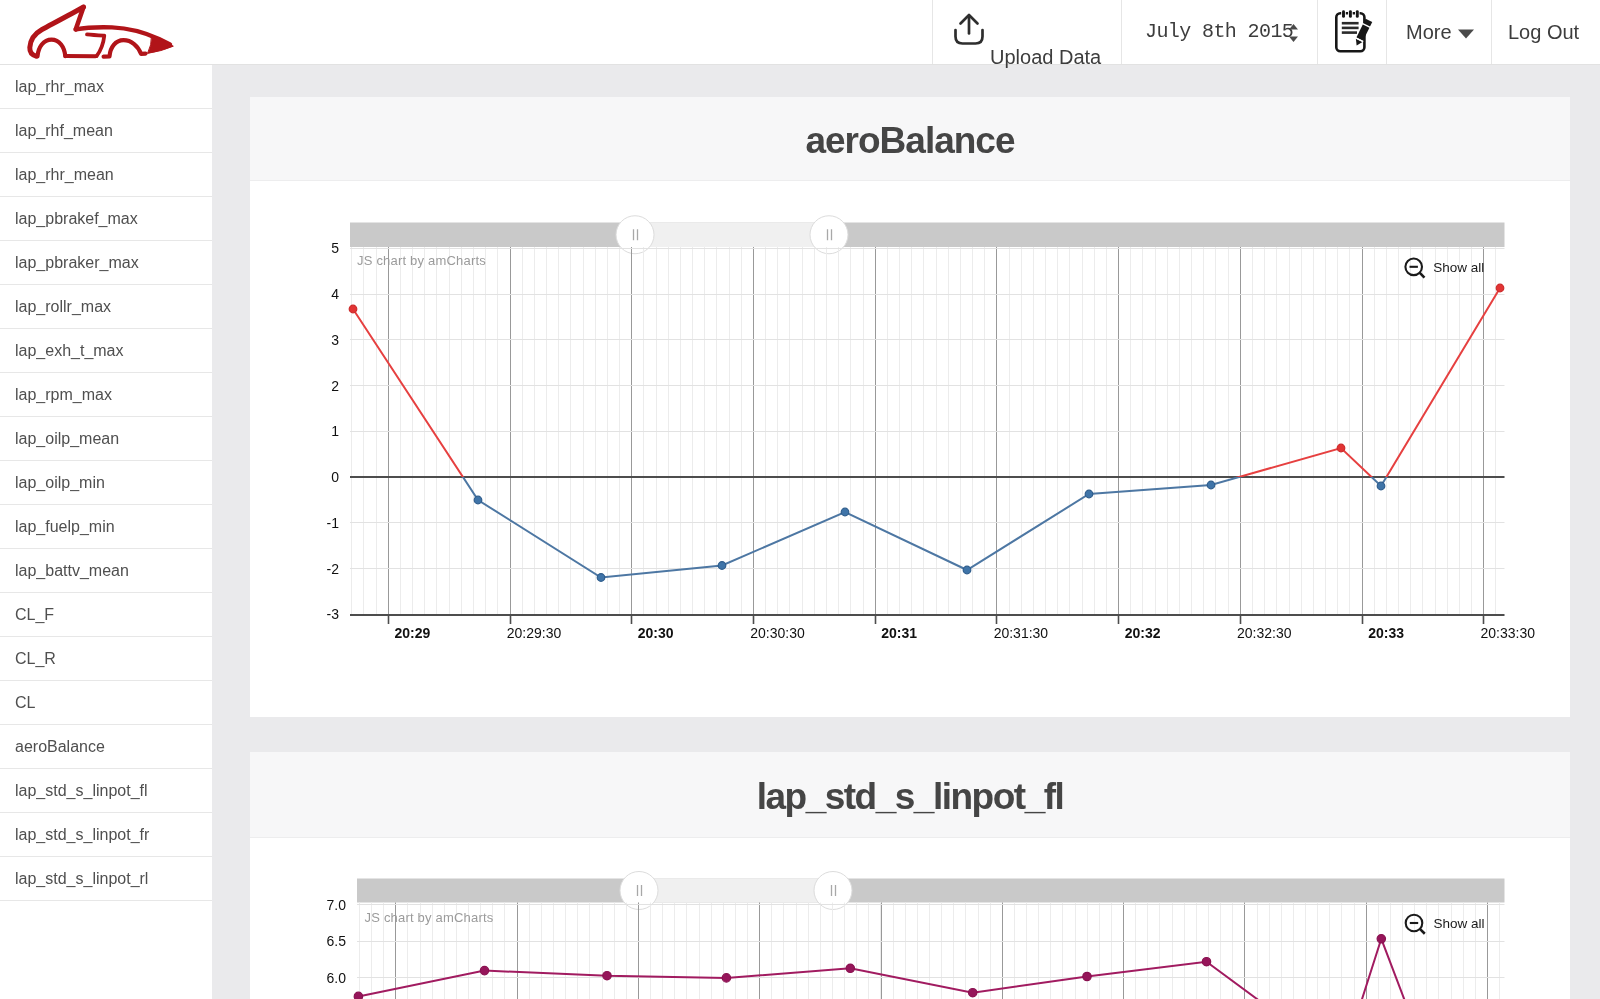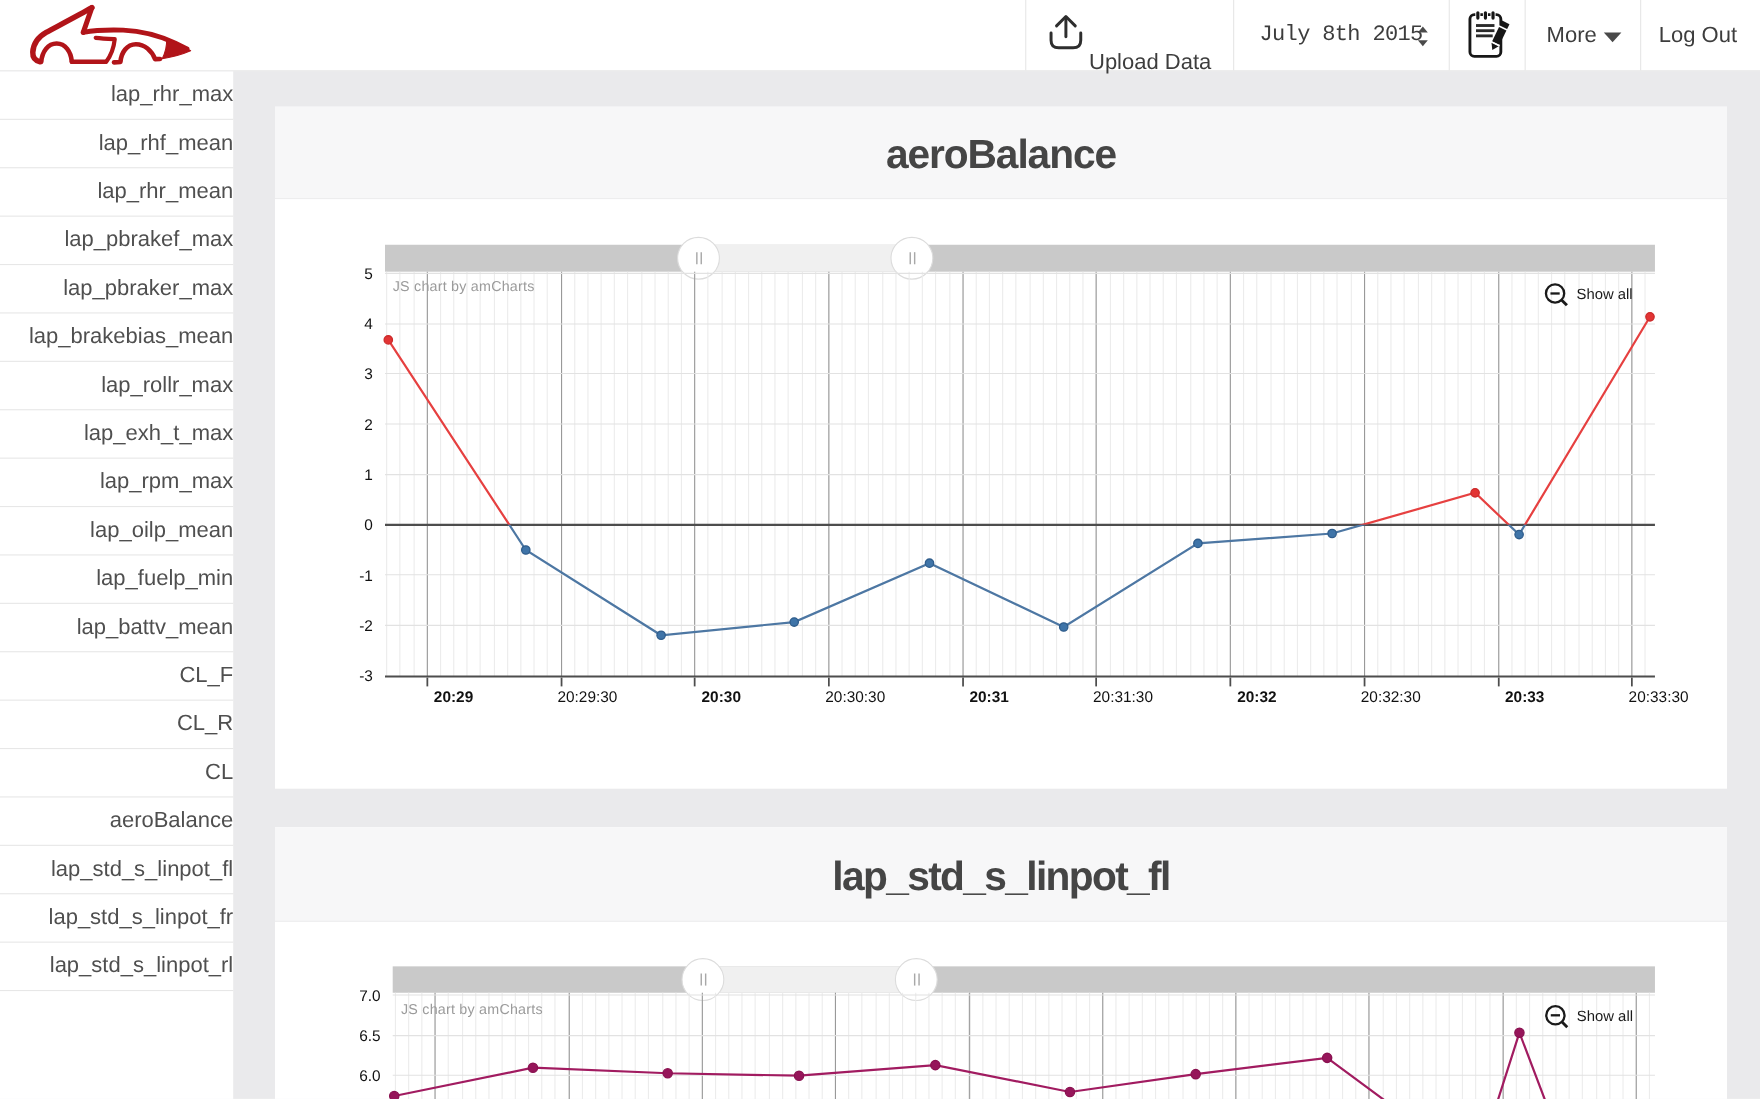--- a/index.html
+++ b/index.html
@@ -1,21 +1,21 @@
 <!DOCTYPE html>
 <html><head>
 <meta charset="utf-8">
 <style>
   html,body{margin:0;padding:0;}
   body{width:1600px;height:999px;overflow:hidden;background:#eaeaec;font-family:"Liberation Sans",sans-serif;position:relative;-webkit-font-smoothing:antialiased;}
   .hdr{position:absolute;left:0;top:0;width:1600px;height:64px;background:#ffffff;border-bottom:1px solid #e2e2e2;}
   .sep{position:absolute;top:0;height:64px;width:1px;background:#e6e6e6;}
   .htxt{position:absolute;top:0;height:64px;line-height:64px;font-size:20px;color:#3d3d3d;white-space:nowrap;}
   .sidebar{position:absolute;left:0;top:65px;width:212px;height:934px;background:#ffffff;}
-  .srow{height:43px;line-height:43px;padding-left:15px;font-size:20px;color:#4f4f4f;border-bottom:1px solid #e7e7e7;white-space:nowrap;box-sizing:content-box;text-align:right;}
+  .srow{height:43px;line-height:43px;padding-left:15px;font-size:16px;color:#4f4f4f;border-bottom:1px solid #e7e7e7;white-space:nowrap;box-sizing:content-box;}
   .card{position:absolute;background:#ffffff;}
   .cardhdr{position:absolute;left:0;top:0;width:100%;background:#f7f7f8;border-bottom:1px solid #ededee;text-align:center;}
   .ctitle{font-size:37px;font-weight:bold;color:#454545;position:relative;top:2px;}
   #overlay{position:absolute;left:0;top:0;}
 </style>
 </head>
 <body>
   <div class="hdr"></div>
   <div class="sep" style="left:932px;"></div>
   <div class="sep" style="left:1121px;"></div>
@@ -26,25 +26,25 @@
   <div class="htxt" style="left:1145px;letter-spacing:-0.6px;font-family:Liberation Mono, monospace;">July 8th 2015</div>
   <div class="htxt" style="left:1406px;">More</div>
   <div class="htxt" style="left:1508px;">Log Out</div>
 
   <div class="sidebar">
     <div class="srow">lap_rhr_max</div>
     <div class="srow">lap_rhf_mean</div>
     <div class="srow">lap_rhr_mean</div>
     <div class="srow">lap_pbrakef_max</div>
     <div class="srow">lap_pbraker_max</div>
-    <div class="srow">lap_brakebias_mean</div>
     <div class="srow">lap_rollr_max</div>
     <div class="srow">lap_exh_t_max</div>
     <div class="srow">lap_rpm_max</div>
     <div class="srow">lap_oilp_mean</div>
+    <div class="srow">lap_oilp_min</div>
     <div class="srow">lap_fuelp_min</div>
     <div class="srow">lap_battv_mean</div>
     <div class="srow">CL_F</div>
     <div class="srow">CL_R</div>
     <div class="srow">CL</div>
     <div class="srow">aeroBalance</div>
     <div class="srow">lap_std_s_linpot_fl</div>
     <div class="srow">lap_std_s_linpot_fr</div>
     <div class="srow">lap_std_s_linpot_rl</div>
   </div>

